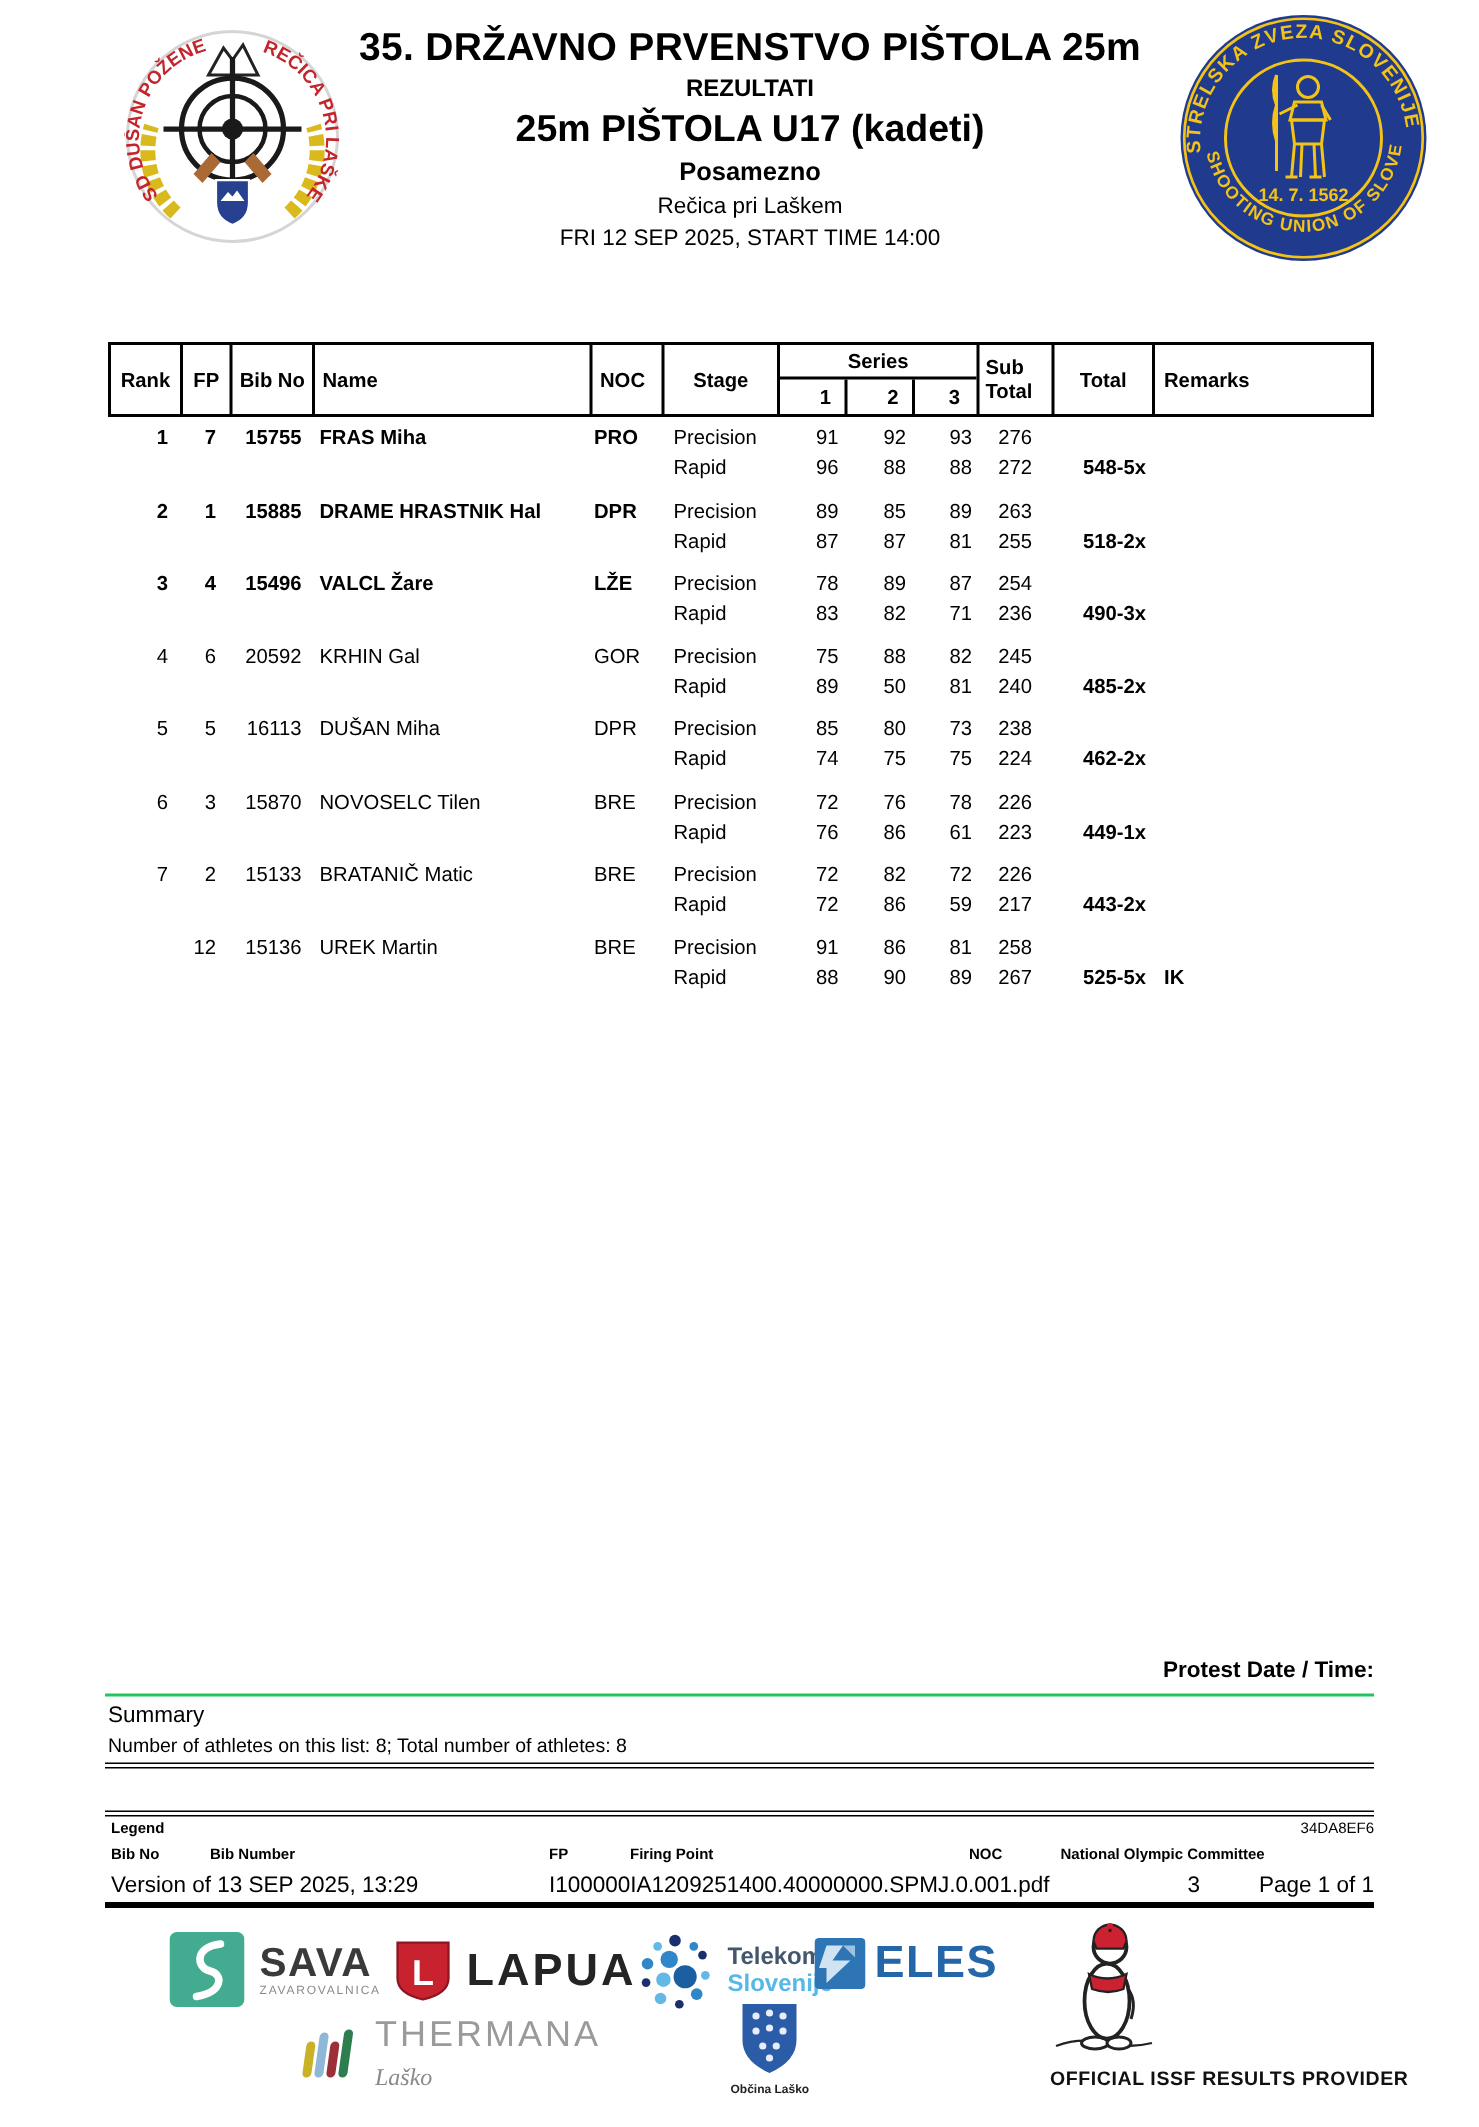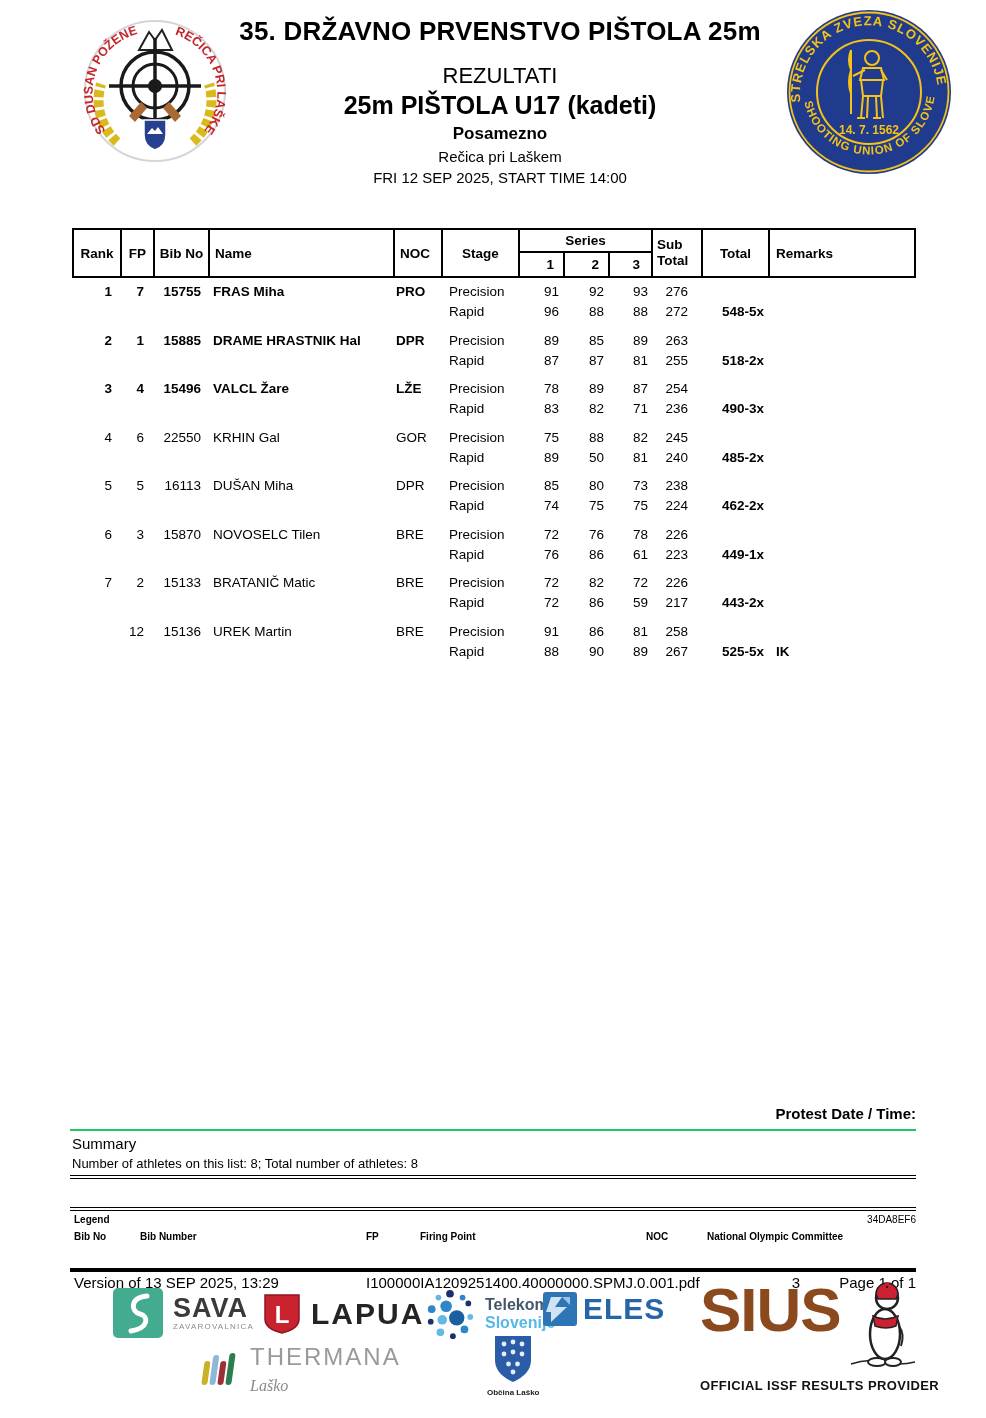--- a/index.html
+++ b/index.html
@@ -5,21 +5,21 @@
   * { margin:0; padding:0; box-sizing:border-box; }
   html,body { background:#fff; }
   body { font-family:"Liberation Sans", sans-serif; color:#000; }
   .page { position:relative; width:986px; height:1418px; background:#fff; overflow:hidden; }
 
   
   .club-logo { position:absolute; left:83px; top:10px; }
   .union-logo { position:absolute; left:773px; top:8px; }
   .titles { position:absolute; left:223px; top:16px; width:554px; text-align:center; line-height:1.18; }
   .t1 { font-size:26px; font-weight:700; letter-spacing:.2px; }
-  .t2 { font-size:22px; font-weight:400; margin-top:16px; }
+  .t2 { font-size:16px; font-weight:700; margin-top:4px; }
   .t3 { font-size:25px; font-weight:700; margin-top:2px; }
   .t4 { font-size:17px; font-weight:700; margin-top:4px; }
   .t5 { font-size:15px; margin-top:4px; }
   .t6 { font-size:15px; margin-top:3px; }
 
   
   .rtable { position:absolute; left:72px; top:228px; width:844px; font-size:13.5px; }
   .thead { display:grid; grid-template-columns:48px 33px 55px 185px 48px 77px 133px 50px 67px 148px;
            border:2px solid #000; height:50px; font-weight:700; }
   .thead > div { border-right:2px solid #000; display:flex; align-items:center; justify-content:center; }
@@ -67,21 +67,21 @@
   .dblrule { position:absolute; left:70px; width:846px; height:4px; border-top:1px solid #000; border-bottom:1px solid #000; }
   .rule-a { top:1175px; } .rule-b { top:1207px; }
   .legend-title { position:absolute; left:74px; top:1214px; font-size:10px; font-weight:700; }
   .doc-code { position:absolute; right:70px; top:1214px; font-size:10px; text-align:right; }
   .legend-row { position:absolute; left:0; top:1231px; width:986px; height:14px; font-size:10px; font-weight:700; }
   .legend-row span { position:absolute; }
   .lg-a0 { left:74px; }  .lg-f0 { left:140px; }
   .lg-a1 { left:366px; } .lg-f1 { left:420px; }
   .lg-a2 { left:646px; } .lg-f2 { left:707px; }
   .version-row { position:absolute; left:0; top:1248px; width:986px; height:18px; font-size:15px; }
-  .version-row span { position:absolute; white-space:nowrap;margin-top:26px; }
+  .version-row span { position:absolute; white-space:nowrap; }
   .v-version { left:74px; }
   .v-file { left:366px; }
   .v-num { left:760px; width:40px; text-align:right; }
   .v-page { right:70px; }
   .thickrule { position:absolute; left:70px; top:1268px; width:846px; height:4px; background:#000; }
 
   
   .sponsor { position:absolute; display:flex; align-items:center; gap:10px; }
   .sava { left:113px; top:1288px; }
   .sava-txt .n { font-size:27px; font-weight:700; color:#3a3a3a; letter-spacing:1px; line-height:1; }
@@ -259,21 +259,21 @@
       <div class="cell num a-r2">82</div>
       <div class="cell num a-r3">71</div>
       <div class="cell num a-rs">236</div>
       <div class="cell a-total">490-3x</div>
       <div class="cell a-remark"></div>
     </div>
 
     <div class="athlete">
       <div class="cell num pc a-rank">4</div>
       <div class="cell num pc a-fp">6</div>
-      <div class="cell num pc a-bib">22550</div>
+      <div class="cell num pc a-bib">20592</div>
       <div class="cell pc a-name">KRHIN Gal</div>
       <div class="cell pc a-noc">GOR</div>
       <div class="cell a-stage-p">Precision</div>
       <div class="cell num a-p1">75</div>
       <div class="cell num a-p2">88</div>
       <div class="cell num a-p3">82</div>
       <div class="cell num a-ps">245</div>
       <div class="cell a-stage-r">Rapid</div>
       <div class="cell num a-r1">89</div>
       <div class="cell num a-r2">50</div>
@@ -468,21 +468,20 @@
           <circle cx="30" cy="20" r="2.4"></circle>
         <circle cx="16.5" cy="30" r="2.4"></circle>
           <circle cx="25.5" cy="30" r="2.4"></circle>
         <circle cx="21" cy="38" r="2.4"></circle>
       </g>
     </svg>
     <div class="n">Občina Laško</div>
   </div>
 
   <div class="sponsor sius">
-    <div class="n">SIUS</div>
     <svg width="72" height="92" viewBox="0 0 72 92">
       <path d="M4 82 q16 -6 32 -2 q16 4 32 0" fill="none" stroke="#222" stroke-width="1.5"></path>
       <ellipse cx="30" cy="80" rx="9" ry="4" fill="#fff" stroke="#222" stroke-width="2"></ellipse>
       <ellipse cx="46" cy="80" rx="8" ry="4" fill="#fff" stroke="#222" stroke-width="2"></ellipse>
       <ellipse cx="38" cy="52" rx="15" ry="25" fill="#fff" stroke="#222" stroke-width="2.5"></ellipse>
       <circle cx="40" cy="16" r="11" fill="#fff" stroke="#222" stroke-width="2.5"></circle>
       <path d="M29 12 A 11 11 0 0 1 51 12 L49 17 L31 17 Z" fill="#cc2131" stroke="#222" stroke-width="1.5"></path>
       <line x1="40" y1="2" x2="40" y2="6" stroke="#222" stroke-width="2"></line>
       <circle cx="40" cy="2" r="2" fill="#cc2131"></circle>
       <path d="M26 34 q12 6 25 0 l-2 10 q-10 4 -21 0 z" fill="#cc2131" stroke="#222" stroke-width="1.5"></path>

